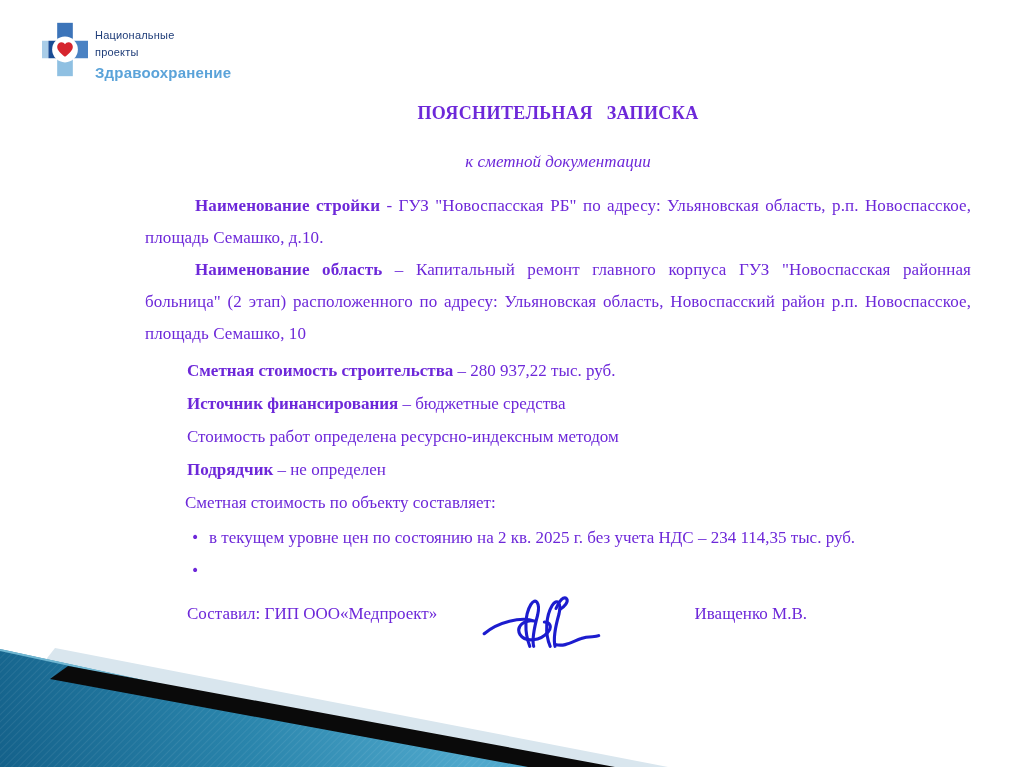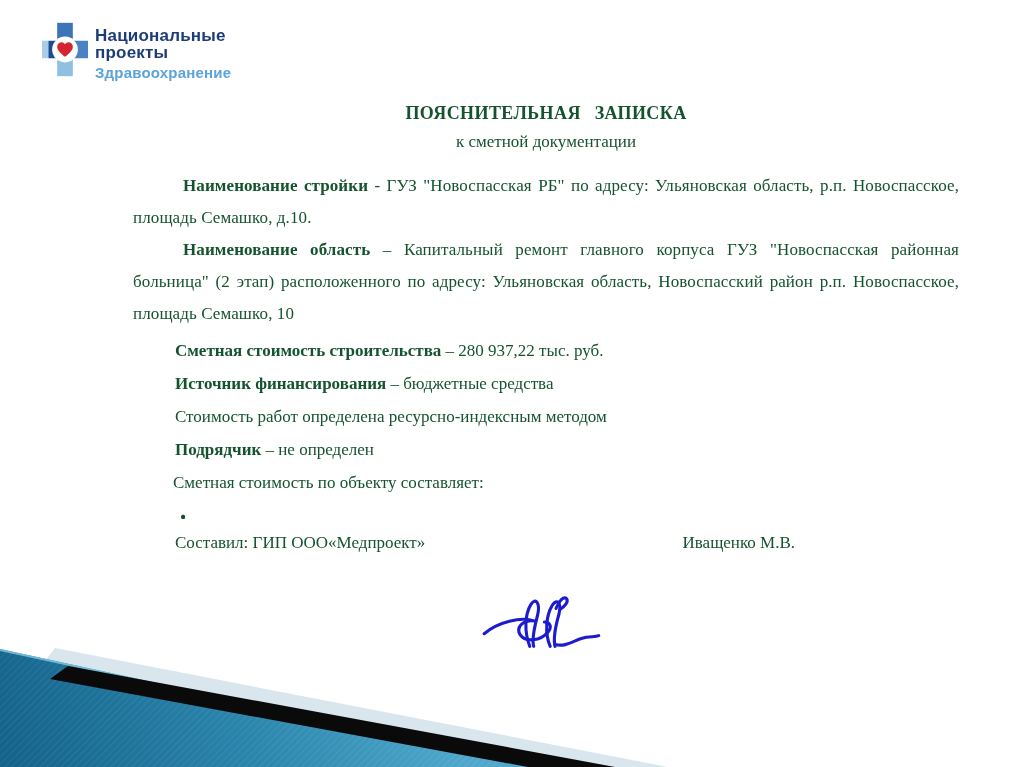--- a/index.html
+++ b/index.html
@@ -14,51 +14,51 @@
   
   .logo {
     position:absolute; left:42px; top:21px;
     display:flex; align-items:flex-start; gap:7px;
     font-family:"Liberation Sans", sans-serif;
     z-index:3;
   }
   .logo-mark { width:46px; height:57px; }
   .logo-text { padding-top:6px; }
   .logo-line {
-    font-weight:bold; color:#1E3C78;
-    font-size:17px; line-height:17px; letter-spacing:0.2px;
+    font-weight:normal; color:#1E3C78;
+    font-size:11px; line-height:17px; letter-spacing:0.2px;
   }
   .logo-sub {
     color:#5BA3D9; font-size:15px; font-weight:bold;
     margin-top:3px; letter-spacing:0.2px;
   }
 
   
   .doc {
-    position:absolute; left:133px; top:102px; width:826px;
-    color:#14532d; font-size:17px; z-index:2;
+    position:absolute; left:145px; top:102px; width:826px;
+    color:#6d28d9; font-size:17px; z-index:2;
   }
   .doc-title {
     text-align:center; font-weight:bold; font-size:18px;
     letter-spacing:0.4px; word-spacing:9px; line-height:22px;
   }
-  .doc-subtitle { text-align:center; margin-top:8px; font-size:17px; line-height:20px; }
+  .doc-subtitle { text-align:center; margin-top:28px; font-size:17px; line-height:20px;font-style:italic; }
   .para {
     margin:0; line-height:32px; text-align:justify; text-indent:50px;
     letter-spacing:0.1px;
   }
   .para.first { margin-top:18px; }
   .info-line { padding-left:42px; line-height:33px; }
   .info-line.first { margin-top:4px; }
   .bold { font-weight:bold; }
   .cost-intro { padding-left:40px; line-height:33px; }
   .bullet-list { margin:2px 0 0 0; padding:0; list-style:none; }
   .bullet-item { position:relative; padding-left:64px; line-height:33px; }
   .bullet-dot { position:absolute; left:46px; top:0; font-family:"DejaVu Sans", sans-serif; font-size:14px; }
-  .footer-row { margin-top:32px; padding-left:42px; display:flex; line-height:24px; }
+  .footer-row { margin-top:48px; padding-left:42px; display:flex; line-height:24px; }
   .footer-signer { margin-left:auto; margin-right:164px; }
 
   
   .signature { position:absolute; left:474px; top:591px; z-index:3; }
 
   
   .decor { position:absolute; left:0; top:0; width:1024px; height:767px; z-index:1; pointer-events:none; }
 </style>
 </head>
 <body>
@@ -92,21 +92,21 @@
   <p class="para"><span class="bold">Наименование область</span><span> – Капитальный ремонт главного корпуса ГУЗ "Новоспасская районная больница" (2 этап) расположенного по адресу: Ульяновская область, Новоспасский район р.п. Новоспасское, площадь Семашко, 10</span></p>
 
   <div class="info-line first"><span class="bold">Сметная стоимость строительства</span><span> – 280 937,22 тыс. руб.</span></div>
   <div class="info-line"><span class="bold">Источник финансирования</span><span> – бюджетные средства</span></div>
   <div class="info-line"><span class="bold"></span><span>Стоимость работ определена ресурсно-индексным методом</span></div>
   <div class="info-line"><span class="bold">Подрядчик</span><span> – не определен</span></div>
 
   <div class="cost-intro">Сметная стоимость по объекту составляет:</div>
 
   <ul class="bullet-list">
-    <li class="bullet-item"><span class="bullet-dot">•</span></li>
+    <li class="bullet-item"><span class="bullet-dot">•</span><span>в текущем уровне цен по состоянию на 2 кв. 2025 г. без учета НДС – 234 114,35 тыс. руб.</span></li>
     <li class="bullet-item"><span class="bullet-dot">•</span></li>
   </ul>
 
   <div class="footer-row">
     <span>Составил: ГИП ООО«Медпроект»</span>
     <span class="footer-signer">Иващенко М.В.</span>
   </div>
 </div>
 
 <svg class="signature" width="132" height="66" viewBox="0 0 135 68" xmlns="http://www.w3.org/2000/svg">

